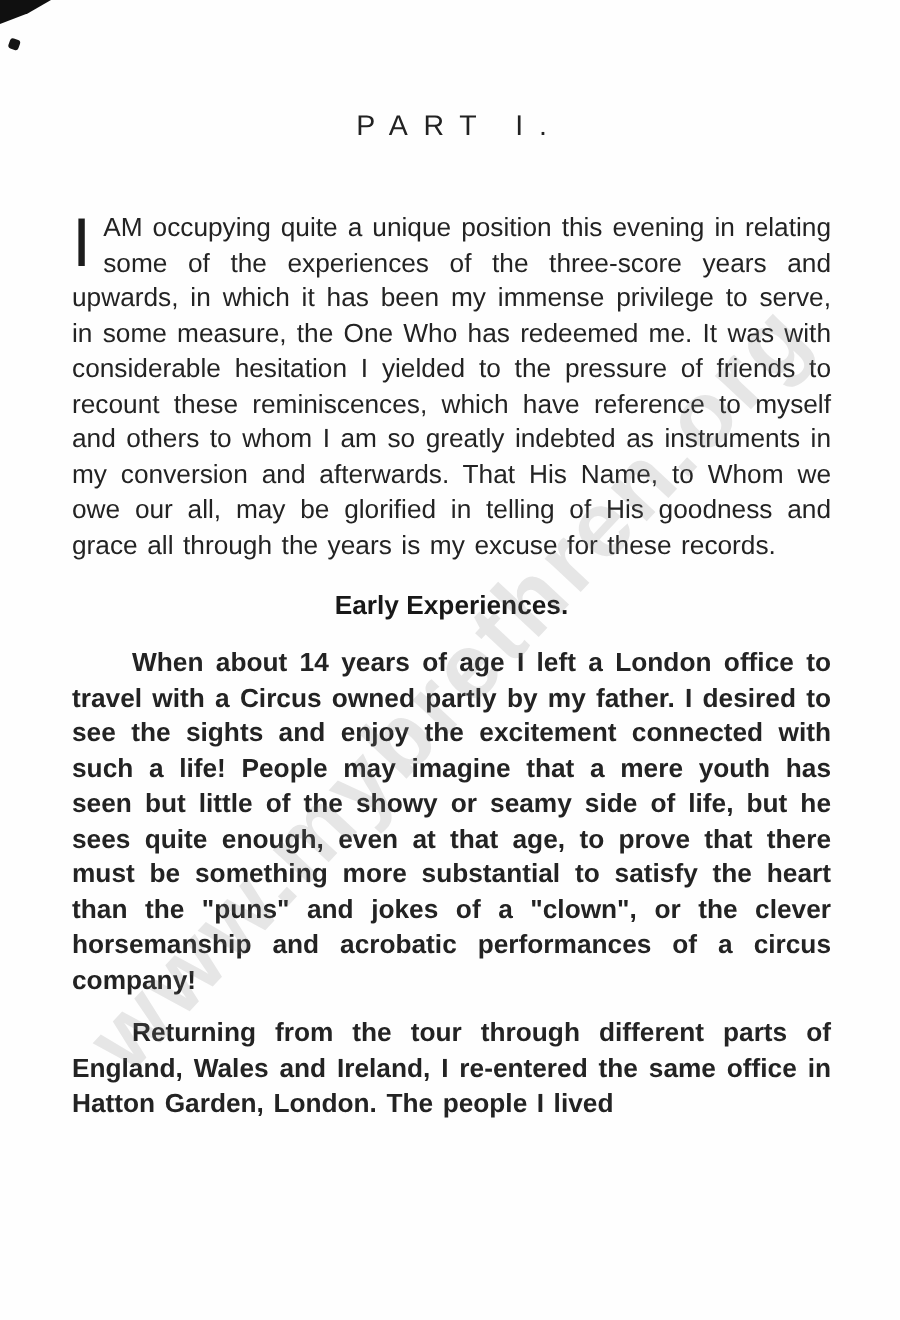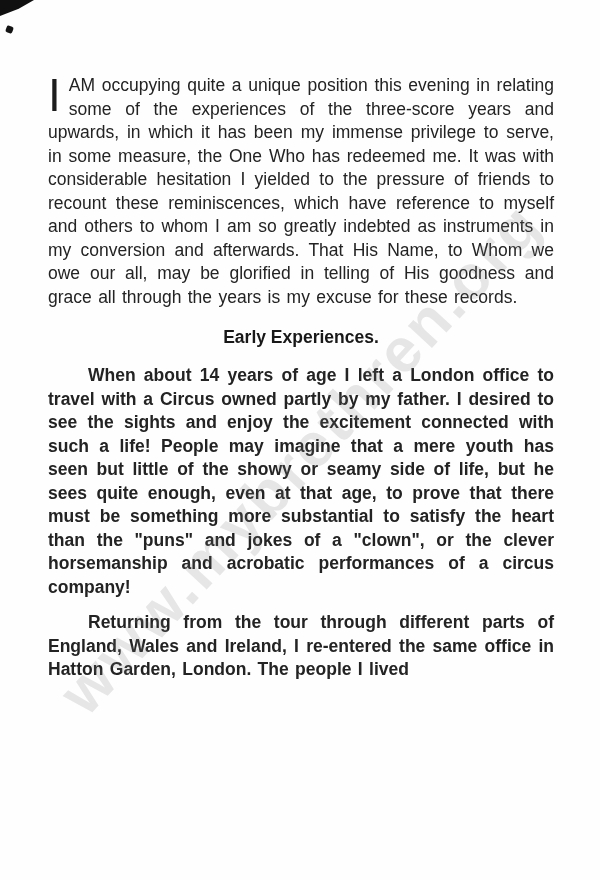--- a/index.html
+++ b/index.html
@@ -106,20 +106,21 @@
 
 <div class="scan-page">
 
   <div class="corner-artifact"></div>
   <div class="edge-speck"></div>
 
   <div class="watermark">www.mybrethren.org</div>
 
   <div class="content">
 
+    <h1 class="part-heading">PART I.</h1>
 
     <p class="body-text"><span class="dropcap">I</span><span>AM occupying quite a unique position this evening in relating some of the experiences of the three-score years and upwards, in which it has been my immense privilege to serve, in some measure, the One Who has redeemed me.  It was with considerable hesitation I yielded to the pressure of friends to recount these reminiscences, which have reference to myself and others to whom I am so greatly indebted as instruments in my conversion and afterwards.  That His Name, to Whom we owe our all, may be glorified in telling of His goodness and grace all through the years is my excuse for these records.</span></p>
 
     <h2 class="section-heading">Early Experiences.</h2>
 
     <p class="body-text indented">When about 14 years of age I left a London office to travel with a Circus owned partly by my father.  I desired to see the sights and enjoy the excitement connected with such a life!  People may imagine that a mere youth has seen but little of the showy or seamy side of life, but he sees quite enough, even at that age, to prove that there must be something more substantial to satisfy the heart than the "puns" and jokes of a "clown", or the clever horsemanship and acrobatic performances of a circus company!</p>
 
     <p class="body-text indented">Returning from the tour through different parts of England, Wales and Ireland, I re-entered the same office in Hatton Garden, London.  The people I lived</p>
 
   </div>

